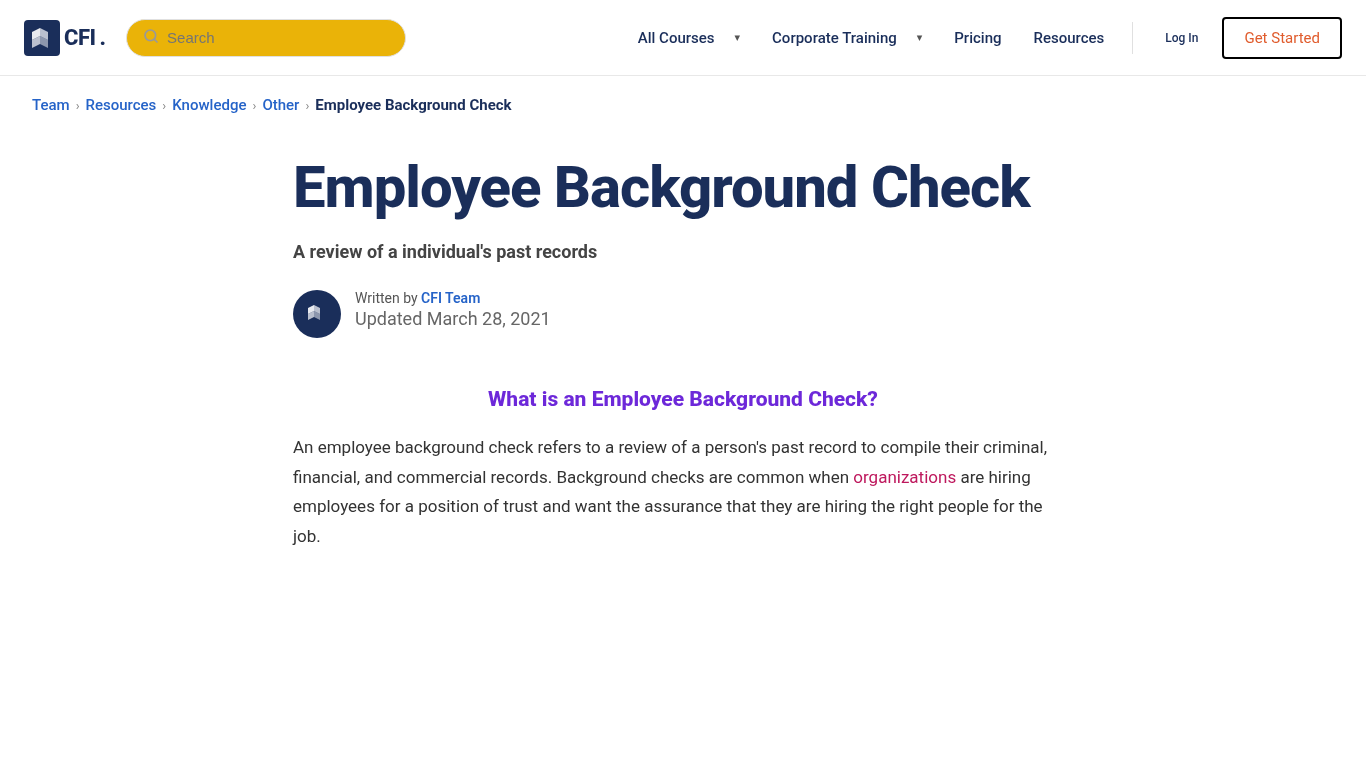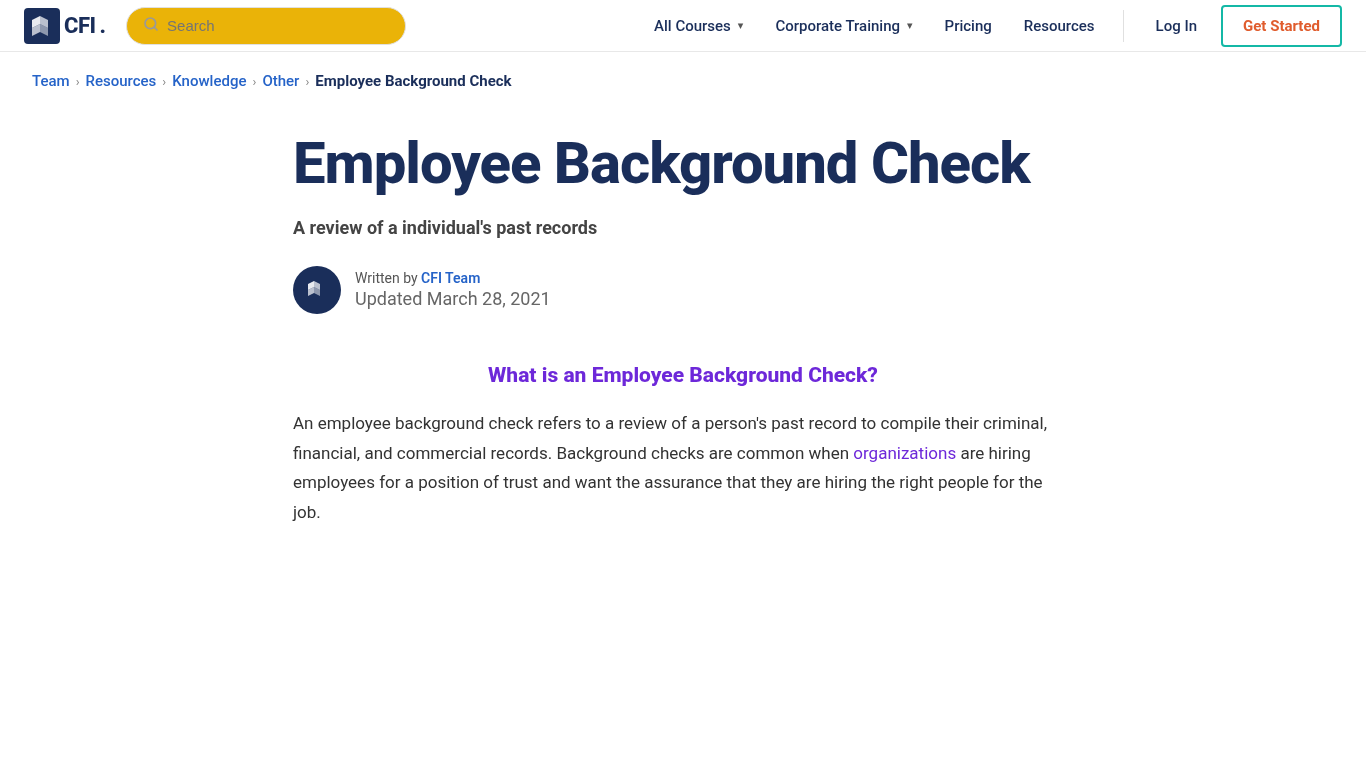--- a/index.html
+++ b/index.html
@@ -3,21 +3,21 @@
   <meta charset="utf-8">
   <style>
     * { margin: 0; padding: 0; box-sizing: border-box; }
     body { font-family: -apple-system, BlinkMacSystemFont, 'Segoe UI', Roboto, sans-serif; background: #fff; color: #1a1a2e; }
 
     
     .navbar {
       display: flex;
       align-items: center;
       padding: 0 24px;
-      height: 52px;
+      height: 76px;
       border-bottom: 1px solid #e8e8e8;
       background: #fff;
     }
     .logo-area {
       display: flex;
       align-items: center;
       gap: 4px;
       margin-right: 20px;
       text-decoration: none;
     }
@@ -64,54 +64,54 @@
     }
     .nav-links {
       display: flex;
       align-items: center;
       gap: 8px;
       margin-left: auto;
     }
     .nav-item {
       display: flex;
       align-items: center;
-      gap: 7px;
+      gap: 20px;
       padding: 8px 12px;
       font-size: 15px;
       font-weight: 500;
       color: #1a2e5a;
       cursor: pointer;
       text-decoration: none;
       border-radius: 4px;
     }
     .chevron {
       font-size: 11px;
       color: #555;
     }
     .nav-divider {
       width: 1px;
       height: 32px;
       background: #e0e0e0;
       margin: 0 8px;
     }
     .login-btn {
-      font-size: 15px;
+      font-size: 12px;
       font-weight: 500;
       color: #1a2e5a;
       padding: 8px 16px;
       cursor: pointer;
       border-radius: 4px;
       text-decoration: none;
     }
     .get-started-btn {
       font-size: 15px;
-      font-weight: 700;
+      font-weight: 400;
       color: #e05c2d;
       padding: 10px 20px;
-      border: 2px solid #14b8a6;
+      border: 2px solid #000000;
       border-radius: 4px;
       cursor: pointer;
       background: #fff;
       text-decoration: none;
     }
 
     
     .breadcrumb {
       display: flex;
       align-items: center;
@@ -149,21 +149,21 @@
       letter-spacing: -1px;
     }
     .article-subtitle {
       font-size: 18px;
       color: #444;
       margin-bottom: 28px;
       font-weight: 700;
     }
     .author-block {
       display: flex;
-      align-items: center;
+      align-items: flex-start;
       gap: 14px;
       margin-bottom: 48px;
     }
     .author-avatar {
       width: 48px;
       height: 48px;
       border-radius: 50%;
       background: #1a2e5a;
       display: flex;
       align-items: center;
@@ -200,21 +200,21 @@
       line-height: 1.3;
       text-align: center;
     }
     .body-text {
       font-size: 17px;
       color: #333;
       line-height: 1.75;
       margin-bottom: 24px;
     }
     .body-text a {
-      color: #6d28d9;
+      color: #be185d;
       text-decoration: none;
     }
   </style>
 </head>
 <body>
 
 <nav class="navbar">
   <a class="logo-area" href="#">
     <span class="logo-icon">
       <svg viewBox="0 0 36 36" fill="none" xmlns="http://www.w3.org/2000/svg">

